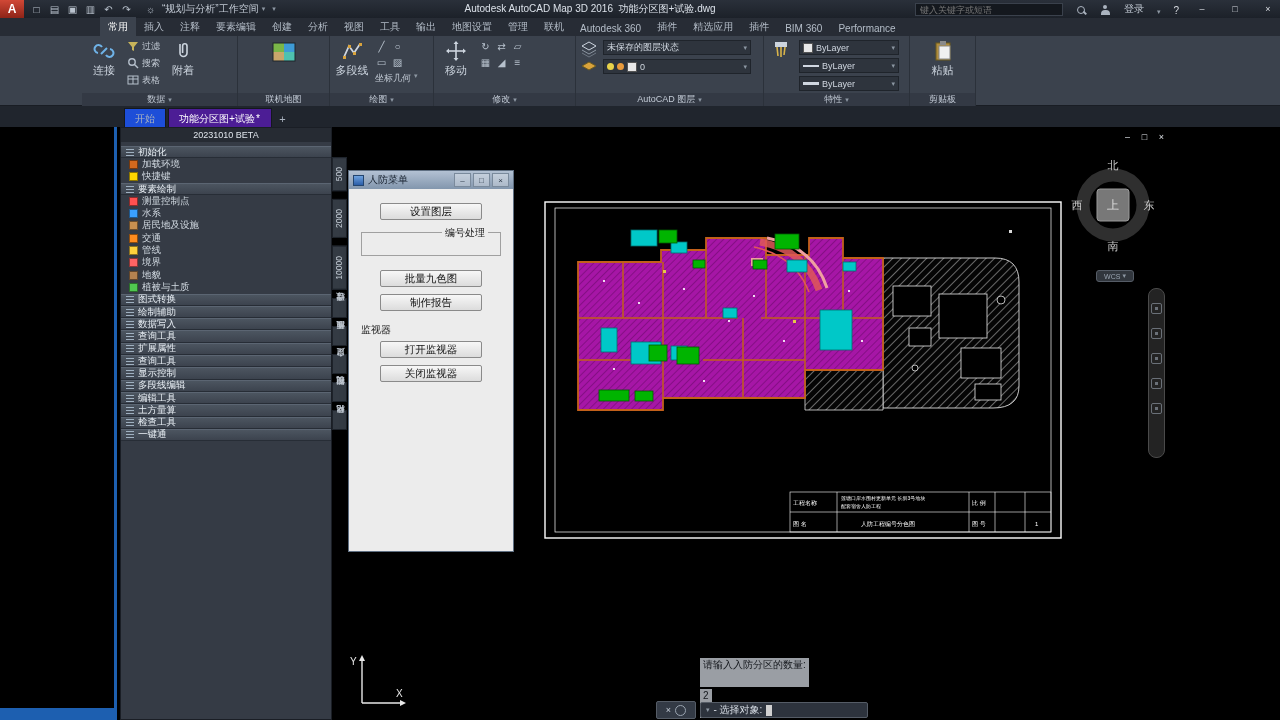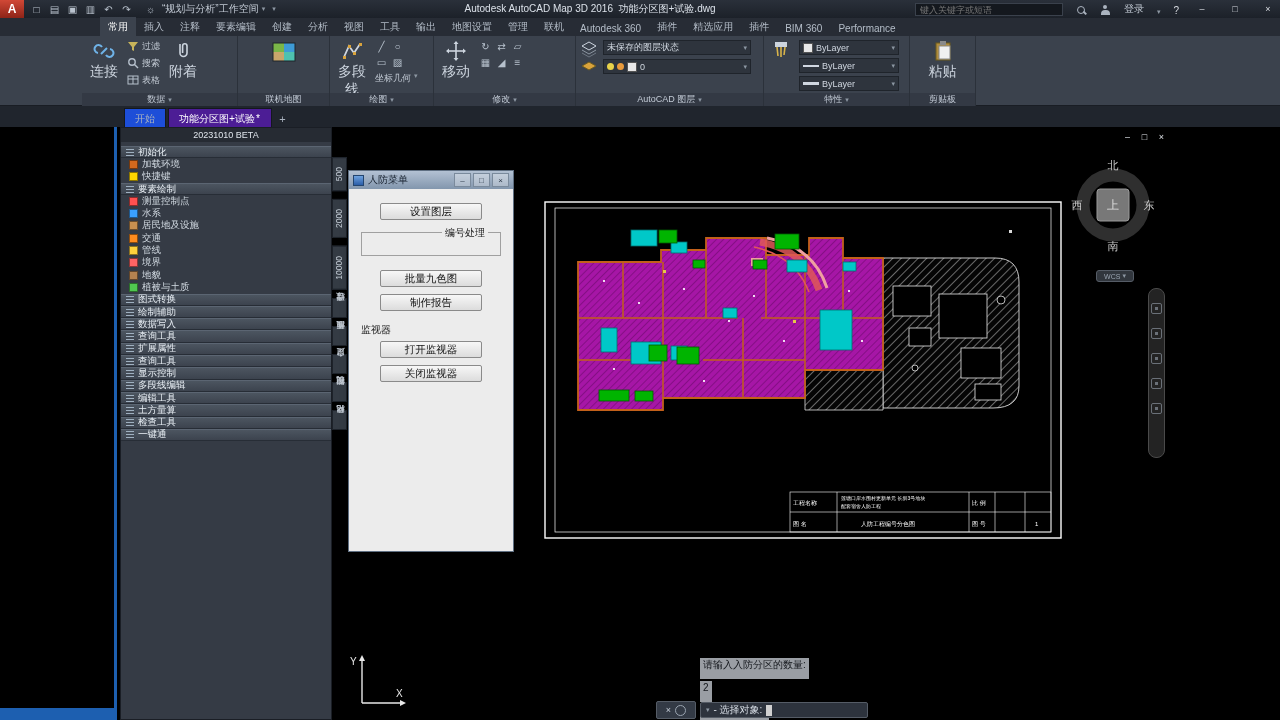--- a/index.html
+++ b/index.html
@@ -37,21 +37,21 @@
   .rtab.active{background:#3b424d;color:#ffffff;}
 
   
   .ribbon{position:absolute;top:36px;left:0;width:1280px;height:70px;background:#3b424d;
     border-bottom:1px solid #191d24;box-sizing:border-box;display:flex;padding-left:82px;}
   .rpanel{position:relative;height:70px;border-right:1px solid #2b313a;box-sizing:border-box;
     padding:4px 4px 14px;display:flex;gap:5px;align-items:flex-start;}
   .rpanel-label{position:absolute;left:0;right:0;bottom:0;height:13px;background:#333944;
     color:#c2cad5;font-size:9px;display:flex;align-items:center;justify-content:center;gap:3px;}
   .rbig{display:flex;flex-direction:column;align-items:center;width:36px;gap:1px;
-    color:#ccd4de;font-size:14px;text-align:center;}
+    color:#ccd4de;font-size:11px;text-align:center;}
   .rcol{display:flex;flex-direction:column;gap:1px;}
   .rsmall{display:flex;gap:3px;color:#c4ccd6;font-size:9px;height:16px;}
   .gicon{width:13px;height:13px;display:flex;align-items:center;justify-content:center;
     color:#b6c0cc;font-size:10px;}
   .ggrid{display:grid;grid-template-columns:repeat(3,15px);grid-auto-rows:15px;gap:1px;}
   .combo{height:15px;background:#2e343d;border:1px solid #1f242b;display:flex;align-items:center;
     font-size:9px;color:#d0d7e0;padding:0 3px;gap:3px;box-sizing:border-box;}
   .combo .dd-arrow{margin-left:auto;}
   .swatch{width:8px;height:8px;background:#e8e8e8;border:1px solid #555;}
   .ltline{width:16px;height:2px;background:#cfd6e0;}
@@ -127,21 +127,21 @@
   
   .dwin-controls{position:absolute;left:1122px;top:5px;display:flex;gap:6px;color:#dfe3e8;font-size:9px;}
   .dwin-controls span{width:11px;text-align:center;}
 
   
   .ucs{position:absolute;left:340px;top:520px;}
 
   
   .prompts{position:absolute;left:700px;top:531px;display:flex;flex-direction:column;gap:2px;align-items:flex-start;}
   .prompt{display:inline-block;background:rgba(162,166,173,.95);color:#15181d;font-size:10px;
-    padding:0 3px;height:21px;line-height:13px;white-space:nowrap;}
+    padding:0 3px;height:29px;line-height:13px;white-space:nowrap;}
   .cmdbar{position:absolute;left:656px;top:574px;display:flex;gap:4px;align-items:center;}
   .cmd-mini{width:38px;height:16px;background:#333a45;border:1px solid #555c66;border-radius:2px;
     display:flex;align-items:center;justify-content:center;gap:4px;color:#c3cbd5;font-size:9px;}
   .cmd-main{width:168px;height:16px;background:#2d333d;border:1px solid #555c66;border-radius:2px;
     display:flex;align-items:center;gap:4px;padding:0 5px;color:#d7dde5;font-size:10px;box-sizing:border-box;}
   .cursor{width:6px;height:11px;background:#d0d0d0;animation:blink 1s steps(1) infinite;}
   @keyframes blink{50%{opacity:0;}}
   .wrench{width:9px;height:9px;border:1.5px solid #9aa4b0;border-radius:50%;position:relative;}
 </style>
 </head>

